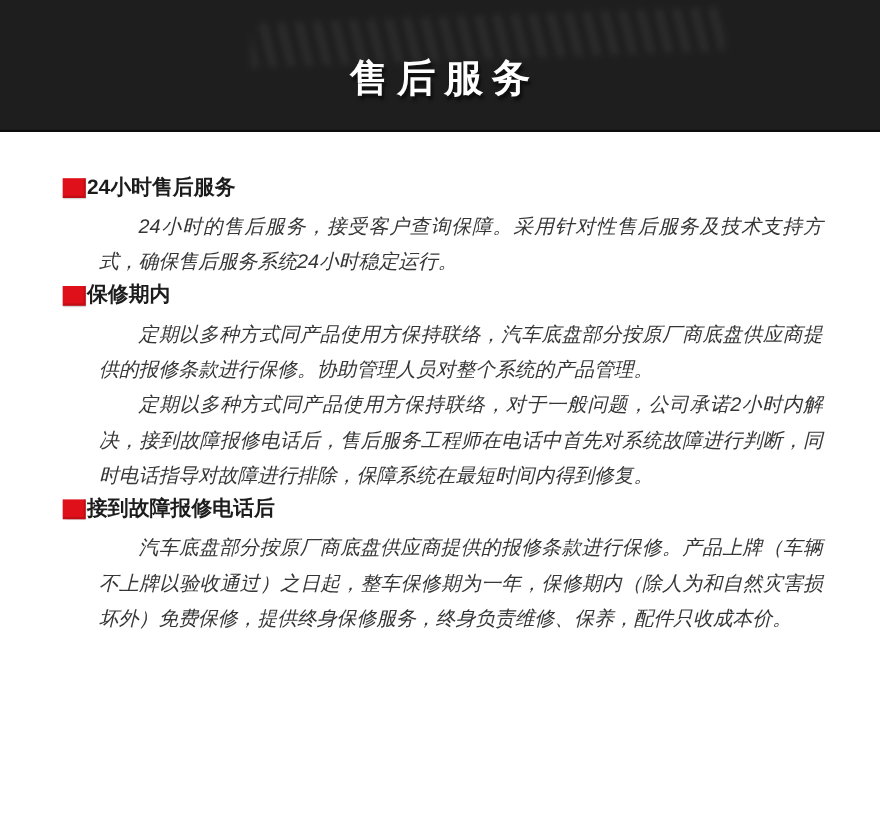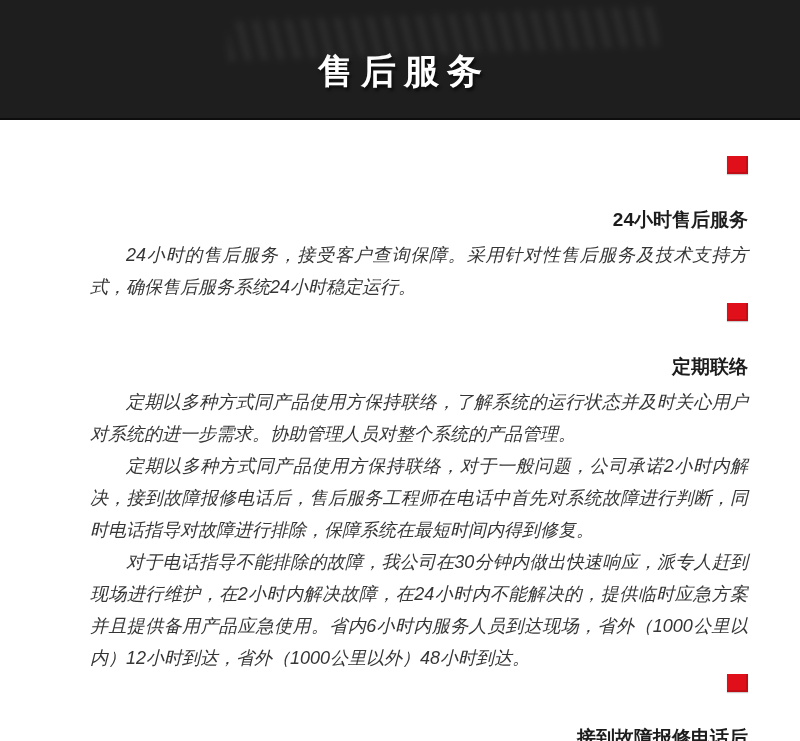--- a/index.html
+++ b/index.html
@@ -41,24 +41,23 @@
     transform:rotate(-2deg);
     pointer-events:none;
   }
   
   .content{
     padding:36px 52px 0 57px;
   }
   .sec{margin:0;}
   .sec-head{
     display:flex;
-    align-items:flex-end;
-    gap:31px;
+    align-items:center;
+    gap:1px;
     margin:0 0 4px 0;
-    flex-direction:column;
   }
   .bullet{
     width:21px;height:18px;
     flex:none;
     background:#e0101a;
     box-shadow:inset -2px -2px 0 rgba(0,0,0,.14), 0 1px 1px rgba(0,0,0,.2);
   }
   .sec-head h2{
     margin:0;
     font-size:19px;
@@ -92,31 +91,31 @@
       <div class="sec-head">
         <span class="bullet"></span>
         <h2>24小时售后服务</h2>
       </div>
       <p>24小时的售后服务，接受客户查询保障。采用针对性售后服务及技术支持方式，确保售后服务系统24小时稳定运行。</p>
     </section>
 
     <section class="sec">
       <div class="sec-head">
         <span class="bullet"></span>
-        <h2>定期联络</h2>
+        <h2>保修期内</h2>
       </div>
-      <p>定期以多种方式同产品使用方保持联络，了解系统的运行状态并及时关心用户对系统的进一步需求。协助管理人员对整个系统的产品管理。</p>
+      <p>定期以多种方式同产品使用方保持联络，汽车底盘部分按原厂商底盘供应商提供的报修条款进行保修。协助管理人员对整个系统的产品管理。</p>
     </section>
 
     <section class="sec">
       <p>定期以多种方式同产品使用方保持联络，对于一般问题，公司承诺2小时内解决，接到故障报修电话后，售后服务工程师在电话中首先对系统故障进行判断，同时电话指导对故障进行排除，保障系统在最短时间内得到修复。</p>
-      <p>对于电话指导不能排除的故障，我公司在30分钟内做出快速响应，派专人赶到现场进行维护，在2小时内解决故障，在24小时内不能解决的，提供临时应急方案并且提供备用产品应急使用。省内6小时内服务人员到达现场，省外（1000公里以内）12小时到达，省外（1000公里以外）48小时到达。</p>
     </section>
 
     <section class="sec">
       <div class="sec-head">
         <span class="bullet"></span>
         <h2>接到故障报修电话后</h2>
       </div>
+      <p>汽车底盘部分按原厂商底盘供应商提供的报修条款进行保修。产品上牌（车辆不上牌以验收通过）之日起，整车保修期为一年，保修期内（除人为和自然灾害损坏外）免费保修，提供终身保修服务，终身负责维修、保养，配件只收成本价。</p>
     </section>
 
   </main>
 </div>
 
 </body></html>

